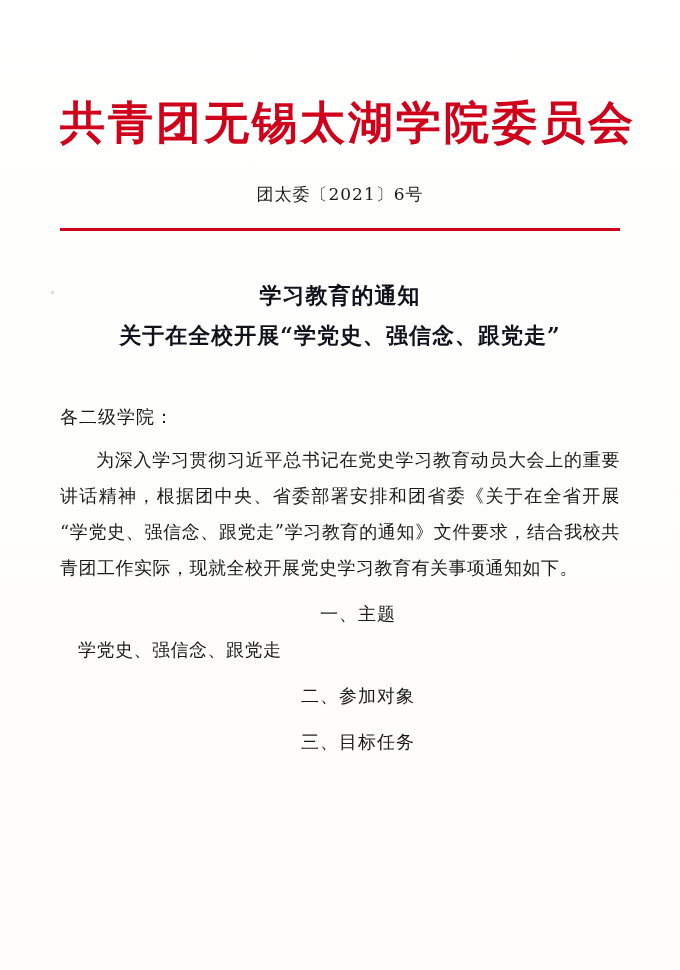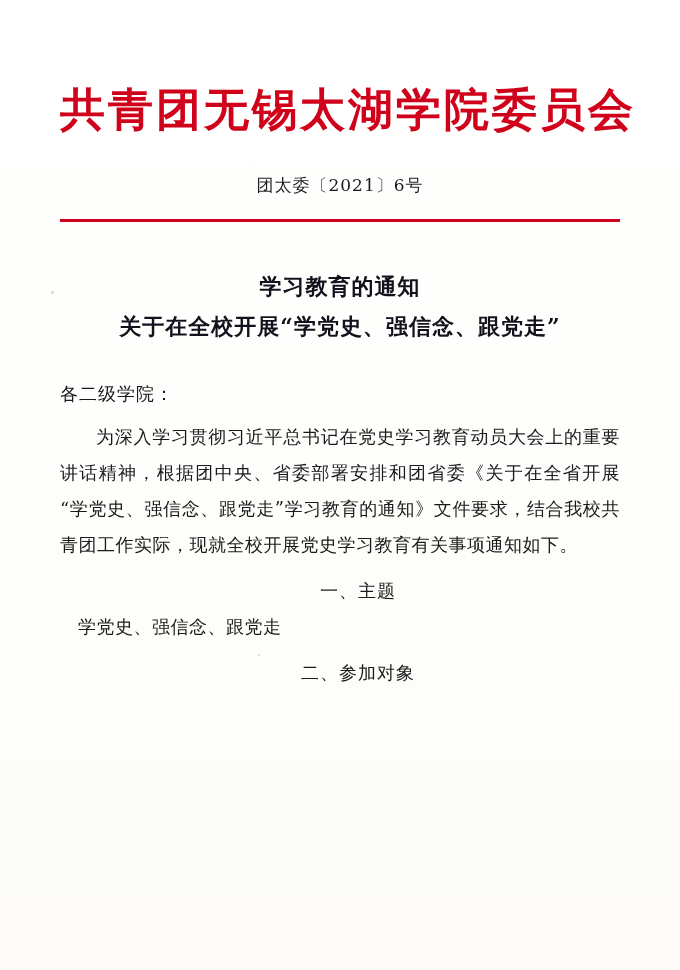--- a/index.html
+++ b/index.html
@@ -35,26 +35,27 @@
     z-index: 2;
     padding: 0 60px;
   }
 
   .doc-header {
     text-align: center;
     padding-top: 88px;
   }
   .doc-title-red {
     color: #d0021b;
-    font-family: Liberation Mono, monospace;
+    font-family: Liberation Sans, sans-serif;
     font-weight: bold;
     font-size: 45px;
     letter-spacing: 3px;
     line-height: 1.15;
     white-space: nowrap;
+    margin-top: 9px;
   }
   .doc-number {
     margin-top: 34px;
     font-size: 17px;
     font-weight: normal;
     letter-spacing: 1px;
     color: #1a1a1a;
   }
   .red-rule {
     margin: 22px 0 0 0;
@@ -70,21 +71,21 @@
     font-weight: bold;
     letter-spacing: 1px;
     line-height: 1.85;
     color: #12121c;
   }
   .subject .line {
     display: block;
   }
 
   .salutation {
-    margin-top: 30px;
+    margin-top: 44px;
     font-size: 18px;
     letter-spacing: 1px;
     line-height: 1.9;
   }
 
   .body-para {
     margin-top: 8px;
     font-size: 18px;
     line-height: 2.0;
     letter-spacing: 0.5px;
@@ -148,19 +149,20 @@
     <div>
       <div class="section-heading">一、主题</div>
       <div class="section-text">学党史、强信念、跟党走</div>
     </div>
 
     <div>
       <div class="section-heading">二、参加对象</div>
     </div>
 
     <div class="clip">
+      <div class="section-heading">三、目标任务</div>
     </div>
 
   </div>
 
   <span class="speck" style="left:51px; top:291px; width:3px; height:3px;"></span>
   <span class="speck" style="left:258px; top:654px; width:2px; height:2px;"></span>
 </div>
 
 </body></html>

